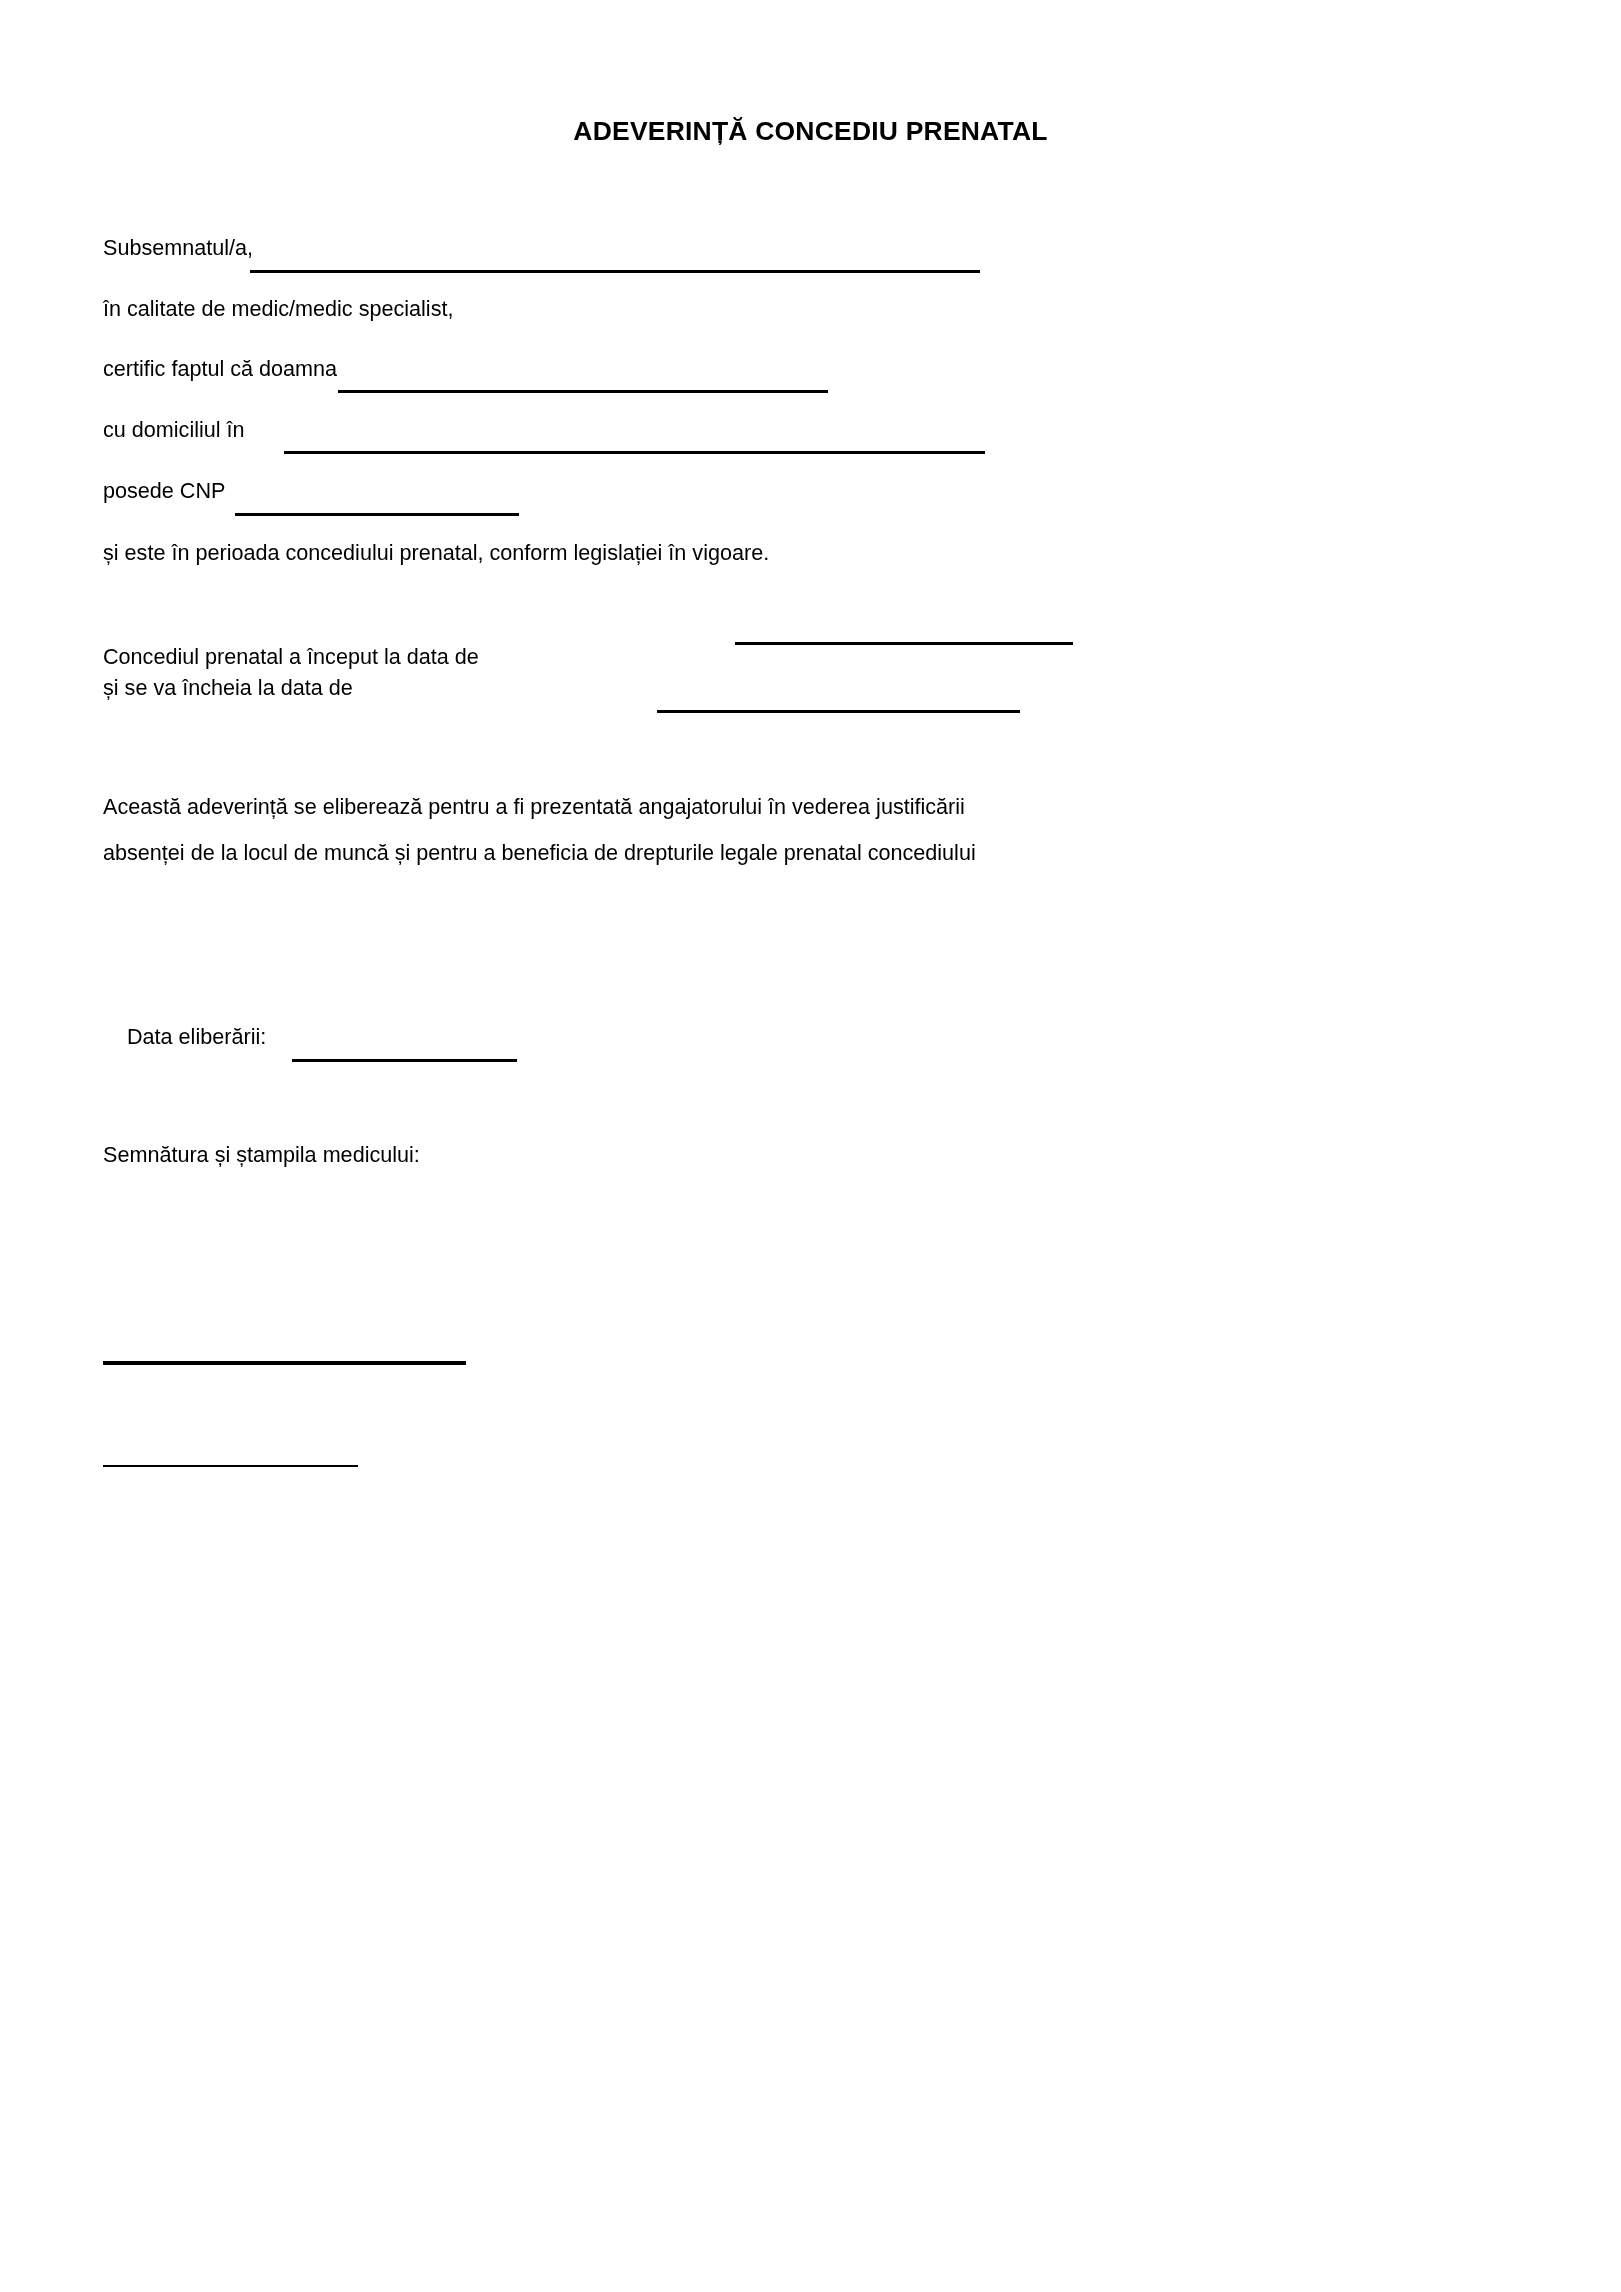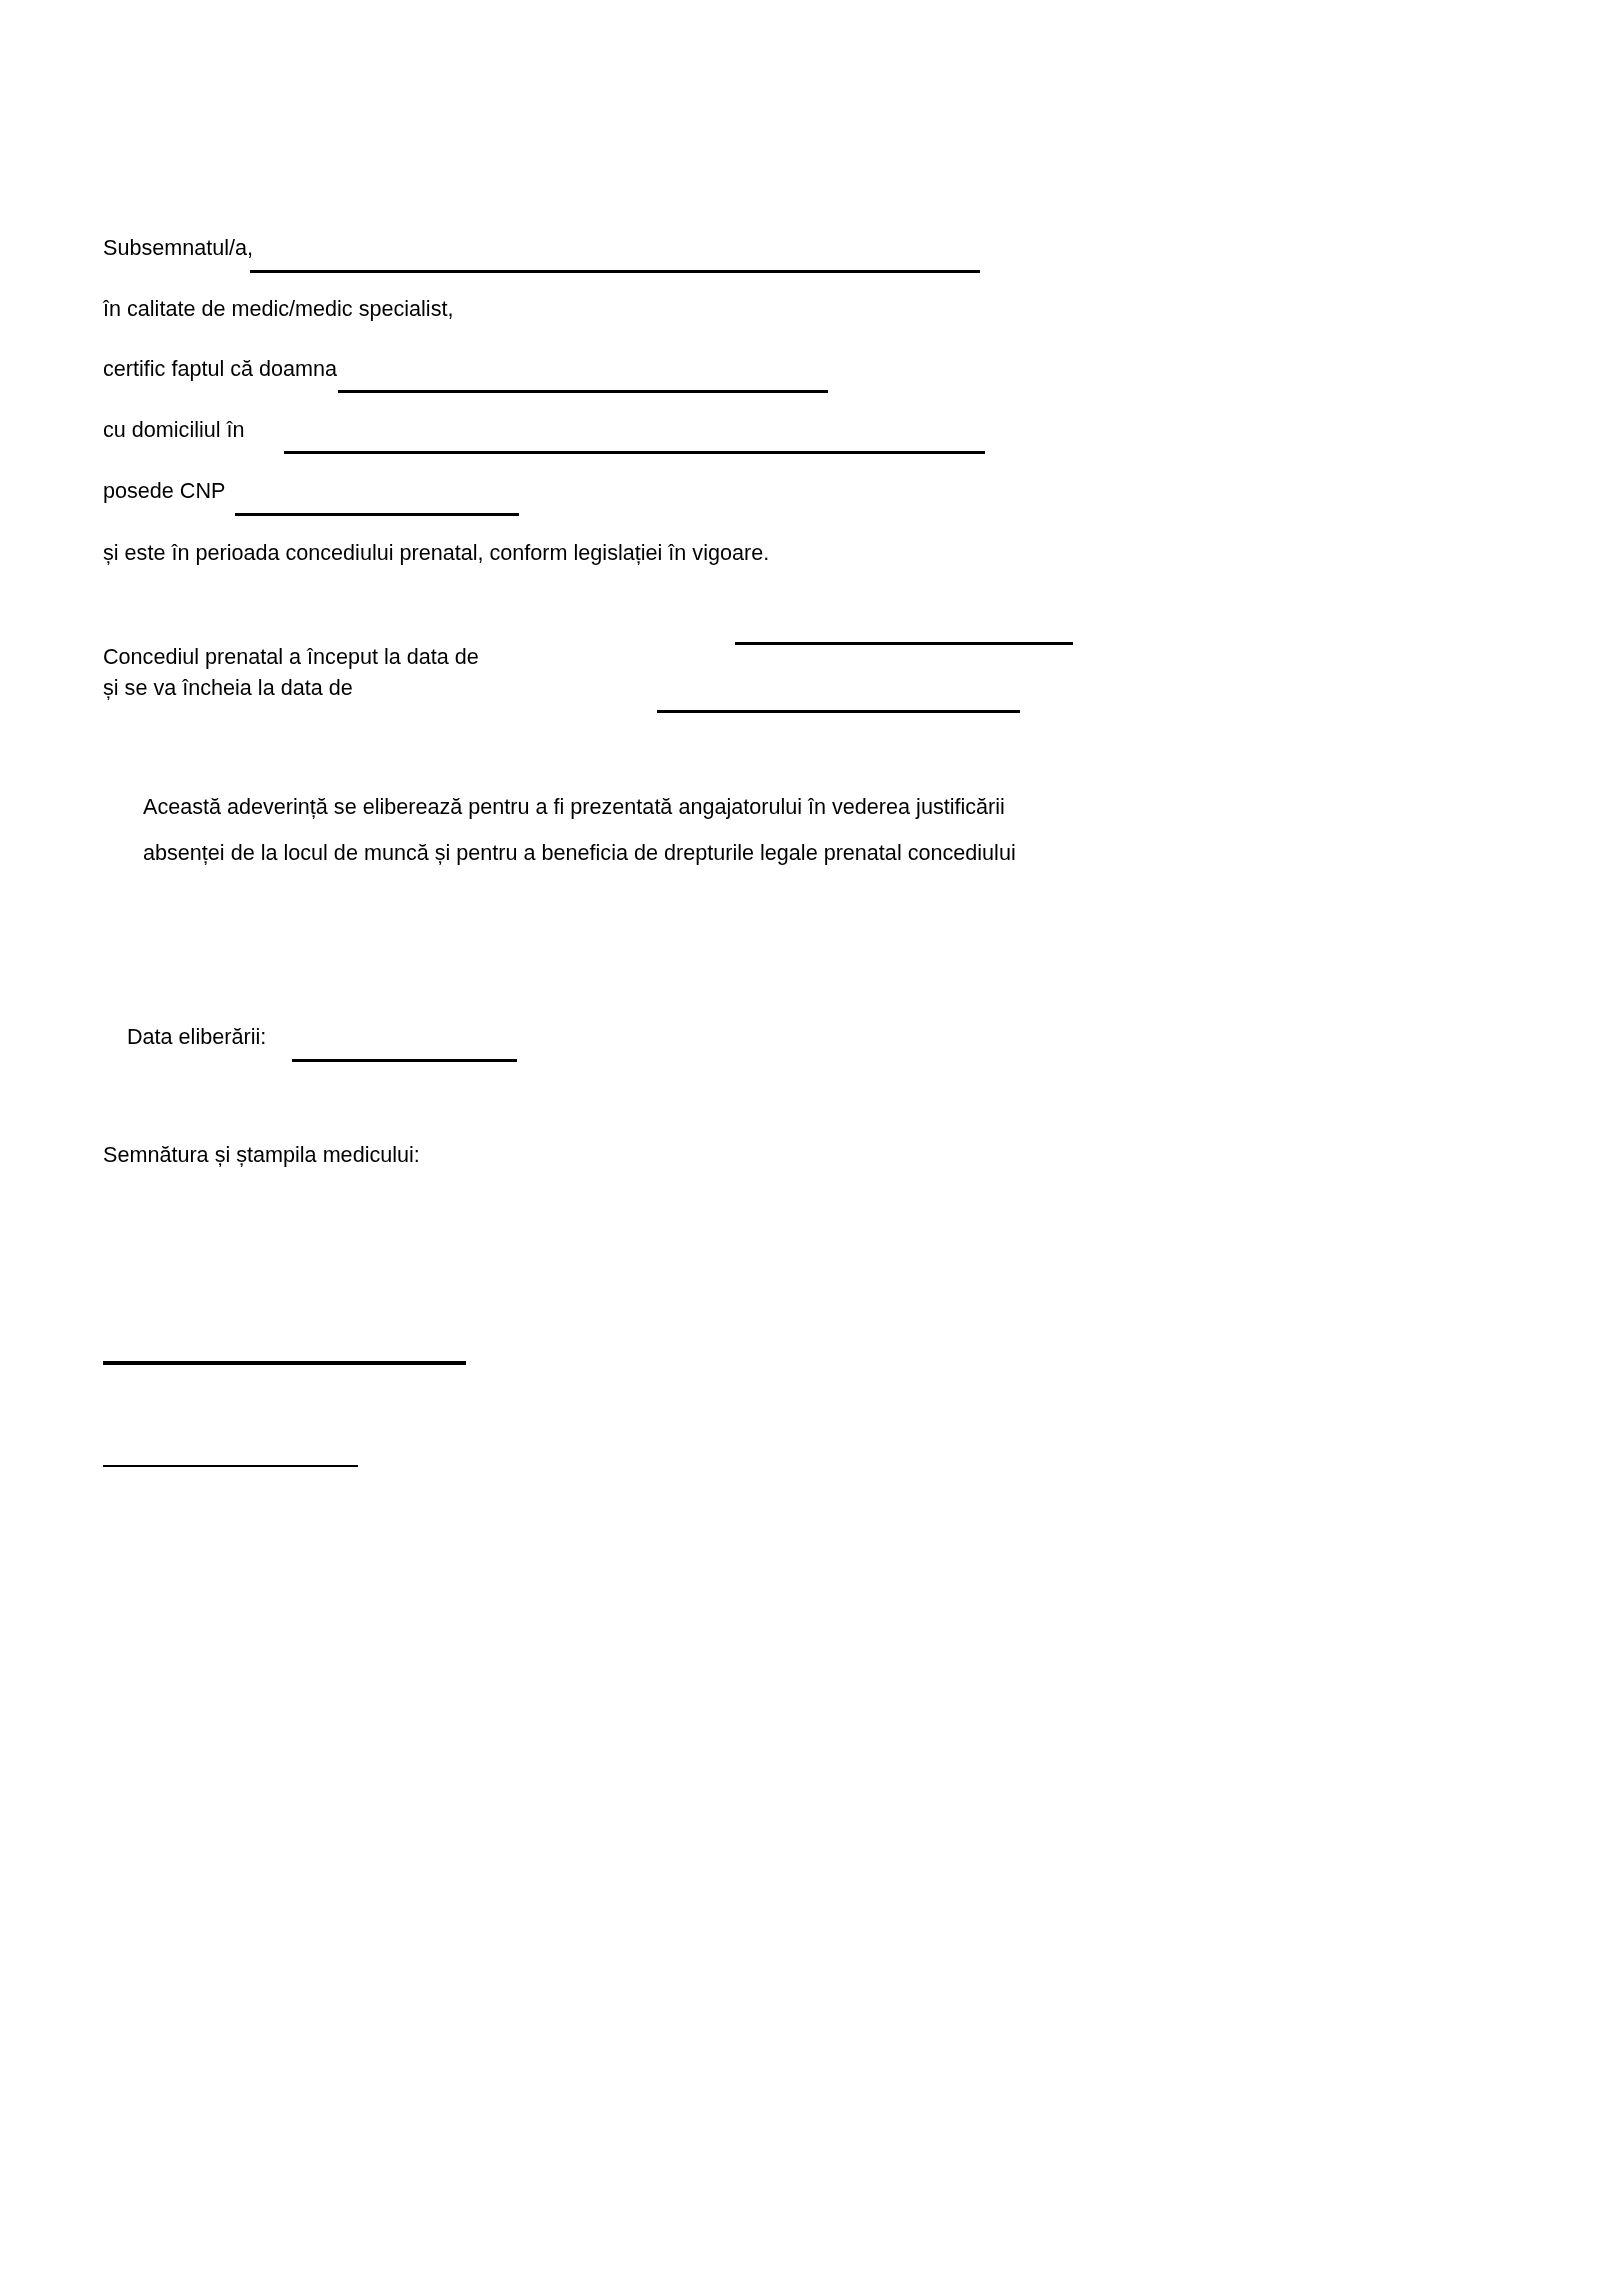--- a/index.html
+++ b/index.html
@@ -50,29 +50,29 @@
   }
 
   .para {
     position: absolute;
     left: 155px;
     top: 799px;
     width: 1255px;
     font-size: 21.6px;
     line-height: 46px;
     text-align: left;
-    margin-left: 40px;
   }
   .para div { white-space: nowrap; }
 </style>
 </head>
 <body>
 
 <div class="page">
 
+  <div class="doc-title">ADEVERINȚĂ CONCEDIU PRENATAL</div>
 
   <div class="line" style="left:103px; top:233px;">Subsemnatul/a,</div>
   <div class="rule" style="left:250px; top:270px; width:730px;"></div>
 
   <div class="line" style="left:103px; top:294px;">în calitate de medic/medic specialist,</div>
 
   <div class="line" style="left:103px; top:354px;">certific faptul că doamna</div>
   <div class="rule" style="left:338px; top:390px; width:490px;"></div>
 
   <div class="line" style="left:103px; top:415px;">cu domiciliul în</div>

